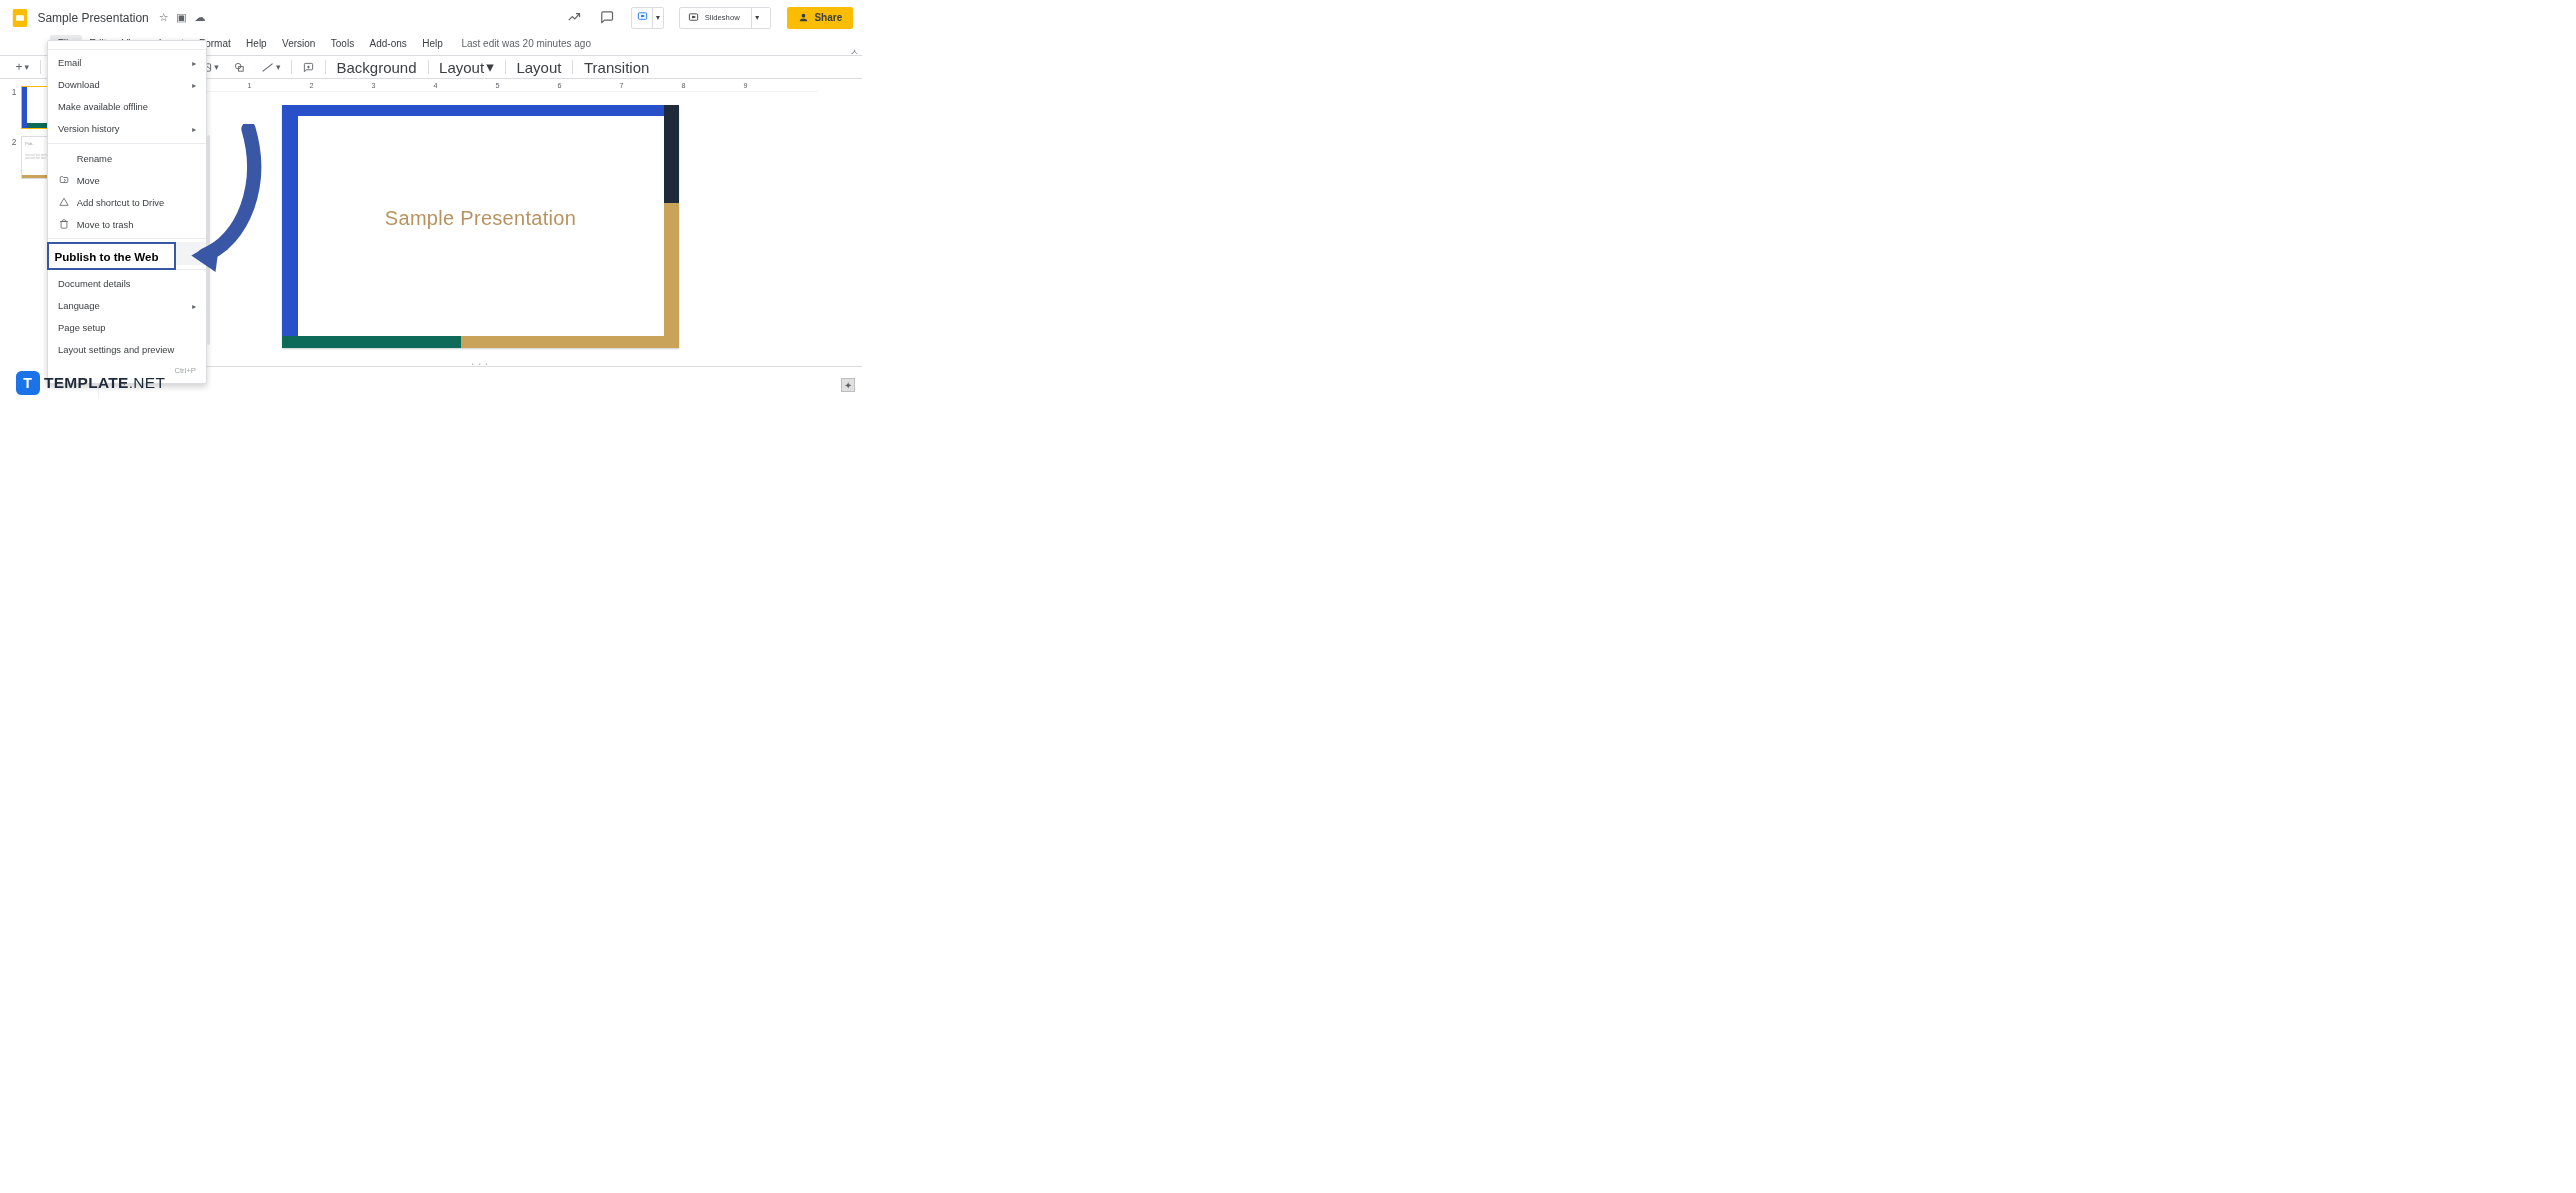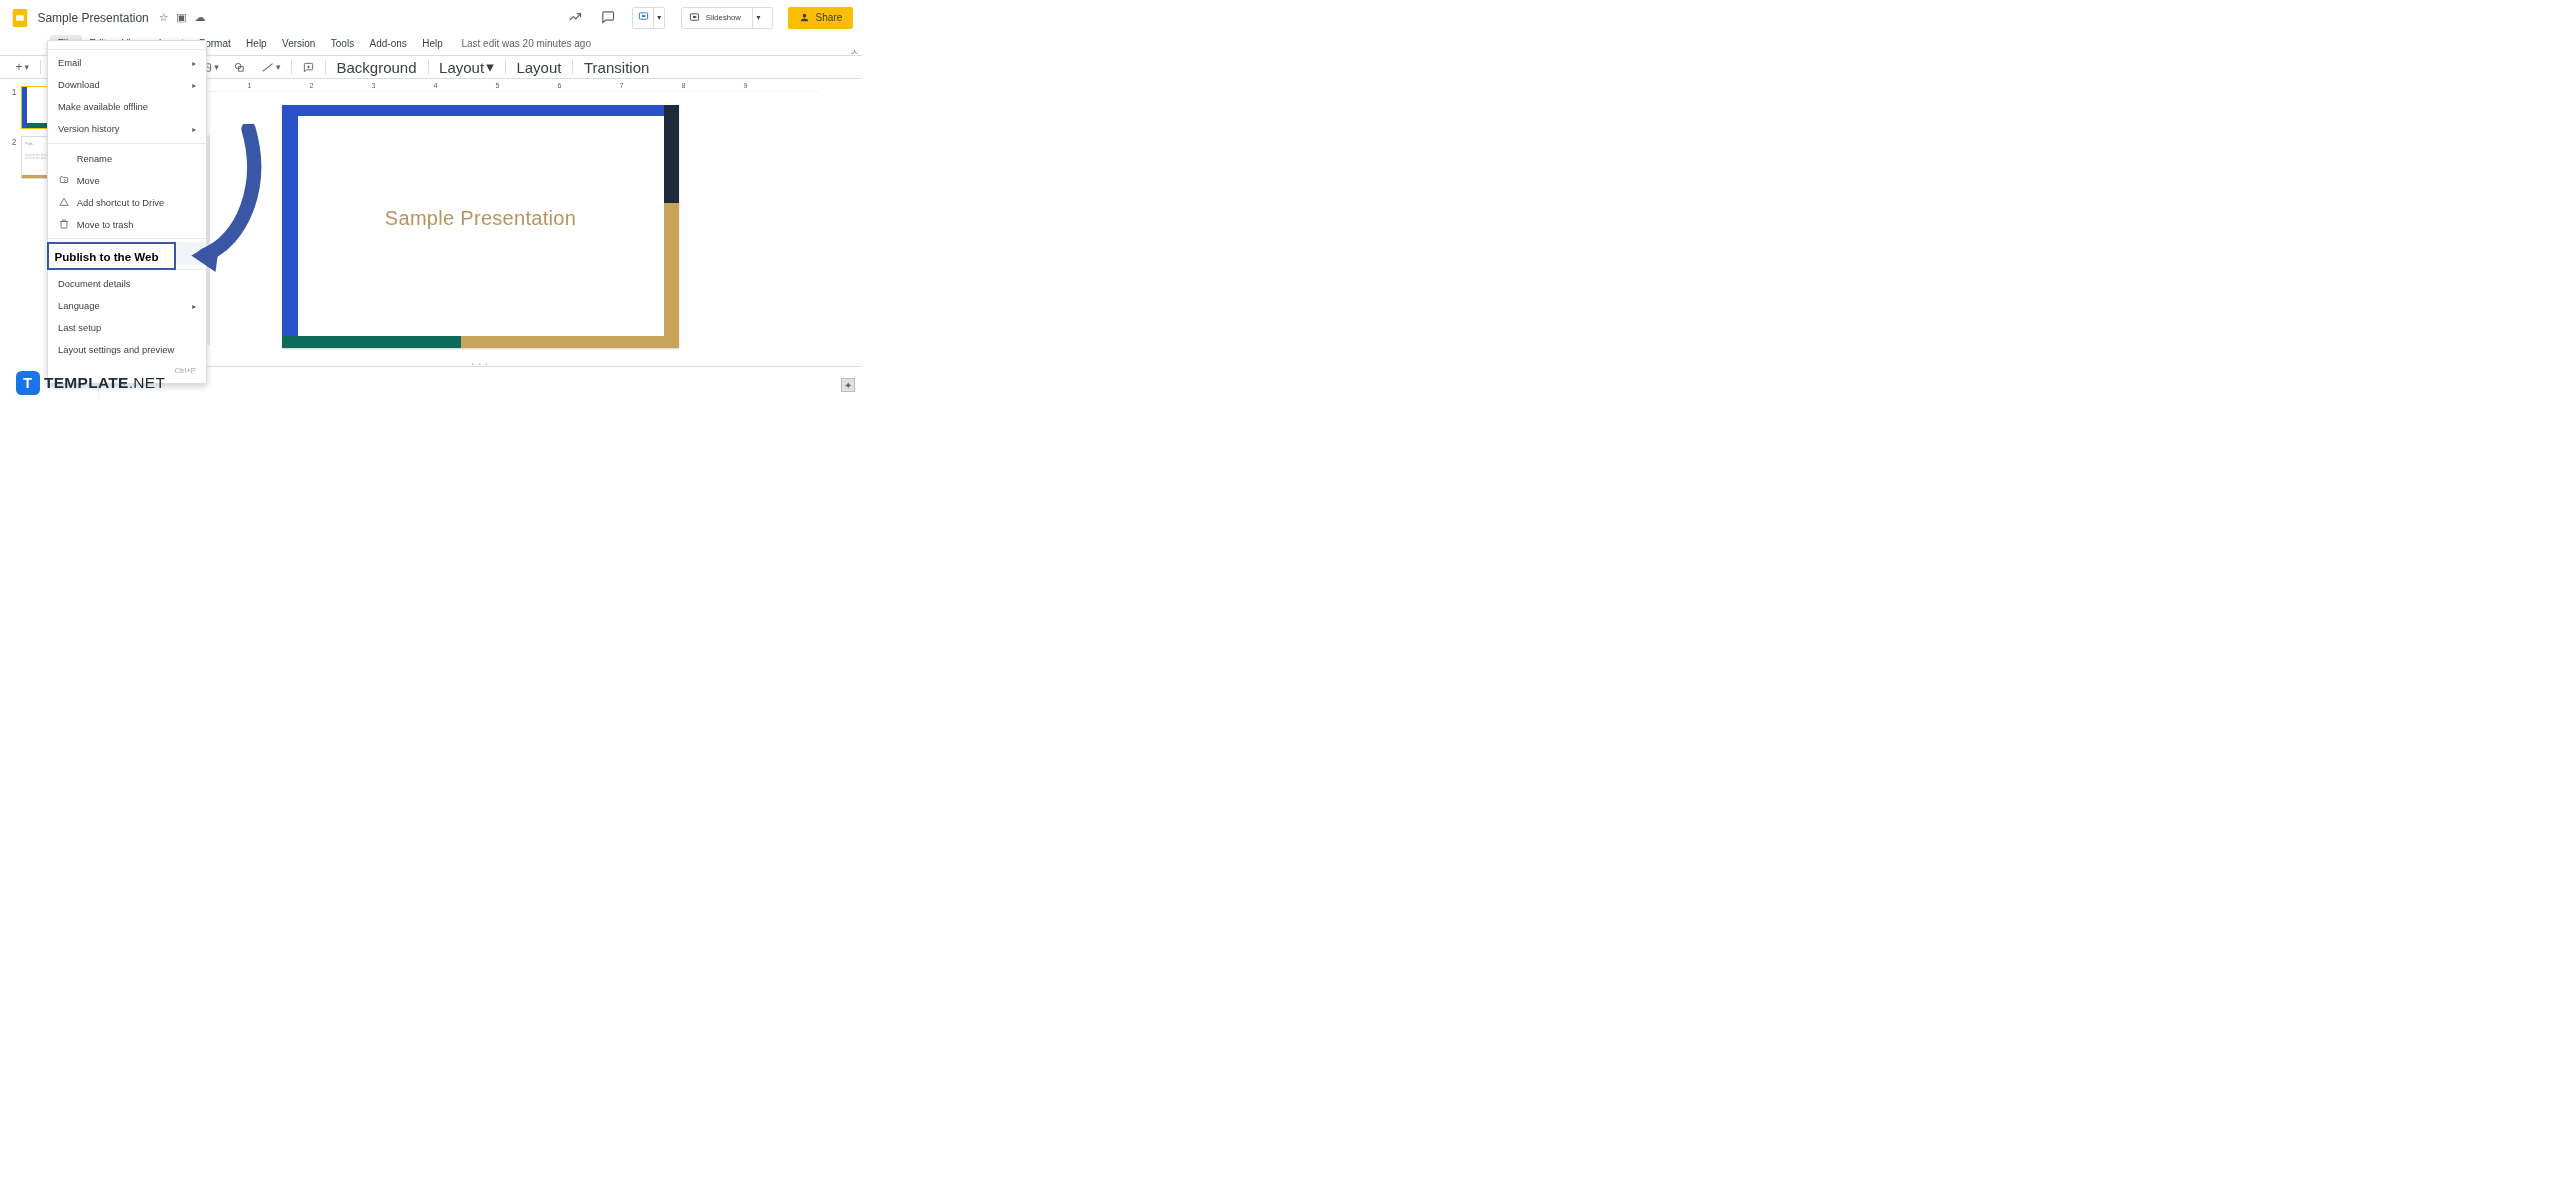--- a/index.html
+++ b/index.html
@@ -28,21 +28,21 @@
   .doc-title { font-size: 12px; color:#3c4043; letter-spacing:0; }
   .title-icons { display:flex; gap:7.7px; margin-left:10px; }
   .title-icons span { color:#5f6368; font-size:11px; }
   .topbar-right { margin-left:auto; display:flex; align-items:center; gap:15.5px; }
   .icon-btn { width:17.7px;height:17.7px;display:flex;align-items:center;justify-content:center;color:#5f6368;}
   .present-box { display:flex; align-items:center; border:0.6px solid #dadce0; border-radius:2.2px; height:22px;}
   .present-box .arrow-box{width:11px;height:21px;display:flex;align-items:center;justify-content:center;border-left:0.6px solid #dadce0;}
   .present-box-inner{padding:0 4.4px;color:#1a73e8;font-size:10px;}
   .slideshow-btn{display:flex;align-items:center;gap:5.5px;border:0.6px solid #dadce0;border-radius:2.2px;height:22px;padding:0 7.7px;}
   .slideshow-caret{border-left:0.6px solid #dadce0;height:21px;width:12px;display:flex;align-items:center;justify-content:center;margin-left:5.5px;}
-  .share-btn{background:#fbbc04;color:#3c4043;font-weight:400;border-radius:2.2px;height:22px;padding:0 11px;display:flex;align-items:center;gap:5.5px;font-size:10px;}
+  .share-btn{background:#fbbc04;color:#3c4043;font-weight:700;border-radius:2.2px;height:22px;padding:0 11px;display:flex;align-items:center;gap:5.5px;font-size:10px;}
   .menubar{display:flex;align-items:center;gap:0;padding:0 50px 3.3px 50px;height:20px;}
   .menubar-item{padding:3.3px 7.7px;font-size:10px;color:#3c4043;border-radius:2.2px;}
   .menubar-item.active{background:#e8eaed;}
   .last-edit{margin-left:11px;color:#5f6368;font-size:10px;}
   .toolbar{height:24px;border-top:0.6px solid #dadce0;border-bottom:0.6px solid #dadce0;display:flex;align-items:center;padding:0 11px;gap:6.6px;}
   .tb-btn{padding:2.2px 4.4px;color:#5f6368;display:flex;align-items:center;gap:2.2px;font-size:8.8px;}
   .tb-btn.text{font-size:15px;color:#3c4043;}
   .tb-sep{width:0.6px;height:13.2px;background:#dadce0;}
   .workspace{display:flex;height:calc(100% - 79px);}
   .film-strip{width:99px;padding:6.6px 5.5px;border-right:0.6px solid #f0f0f0;}
@@ -294,21 +294,21 @@
   <div class="dd-item hover" style="height:23px;"></div>
   <div class="dd-sep"></div>
   <div class="dd-item">
       <span>Document details</span>
     </div>
   <div class="dd-item">
       <span>Language</span>
       <span class="sub">▸</span>
     </div>
   <div class="dd-item">
-      <span>Last setup</span>
+      <span>Page setup</span>
     </div>
   <div class="dd-item">
       <span>Layout settings and preview</span>
     </div>
   <div class="dd-item" style="opacity:.6;">
       <span class="sub">Ctrl+P</span>
     </div>
   <div class="dd-scroll"></div>
 </div>
 

